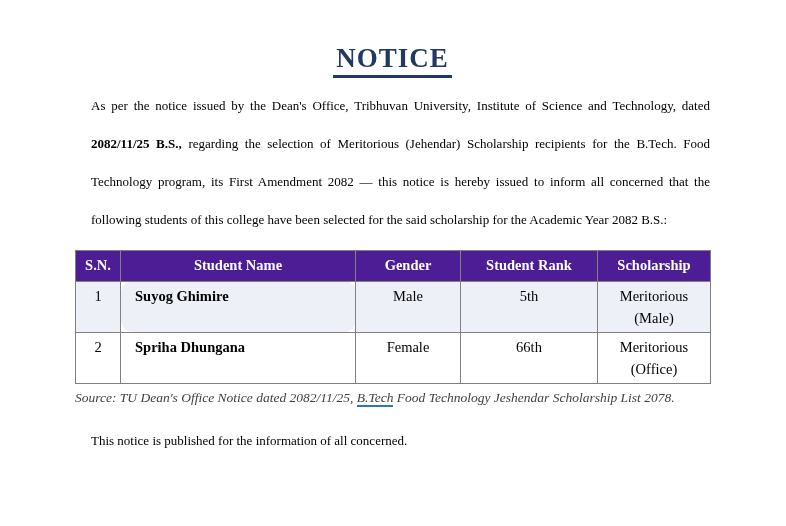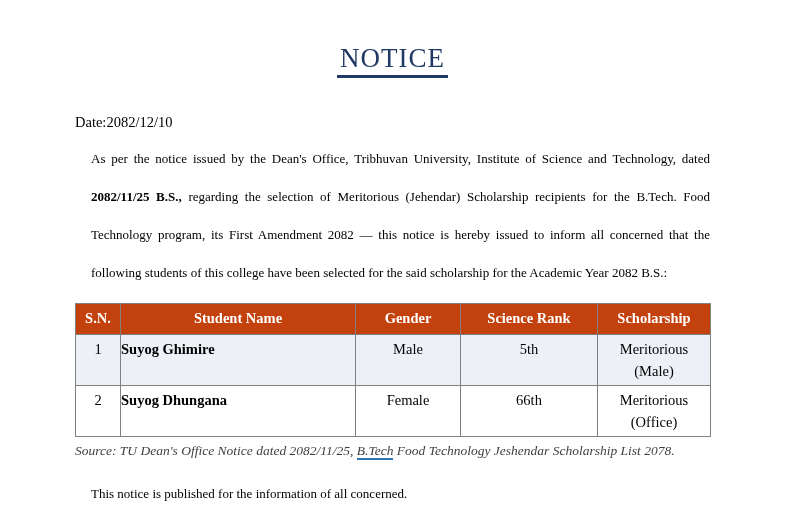--- a/index.html
+++ b/index.html
@@ -10,21 +10,21 @@
     padding:0 76px 0 75px;
     background:#ffffff;
     font-family:"Liberation Serif","DejaVu Serif",serif;
     color:#000000;
     overflow:hidden;
   }
   .title-wrap { margin:44px 0 0 0; text-align:center; }
   .title-text {
     display:inline-block;
     font-size:27px;
-    font-weight:normal;
+    font-weight:bold;
     color:#1f3864;
     letter-spacing:1px;
     border-bottom:3px solid #1f3864;
     padding:0 3px 1px 3px;
     line-height:1.1;
   }
   .date-line { margin:36px 0 0 0; font-size:14.5px; }
   .para {
     margin:9px 0 0 16px;
     font-size:13px;
@@ -33,37 +33,37 @@
   .justify { text-align:justify; }
   table.notice-table {
     border-collapse:collapse;
     width:635px;
     margin-top:11px;
     font-size:14.5px;
     table-layout:fixed;
   }
   .notice-table th, .notice-table td { border:1px solid #808080; }
   .notice-table thead th {
-    background:#c2410c;
+    background:#4c1d95;
     color:#ffffff;
     font-weight:bold;
     height:28px;
     text-align:center;
     padding:1px 2px;
   }
   .notice-table td {
     vertical-align:top;
     text-align:center;
     height:38px;
     padding:3px 8px 3px 8px;
     line-height:22px;
     background:#ffffff;
   }
   .notice-table tr.alt td { background:#eef0f7; }
-  .notice-table td.name-cell { text-align:left; font-weight:bold; padding-left:0; }
+  .notice-table td.name-cell { text-align:left; font-weight:bold; padding-left:14px;border-radius:12px; }
   .source-line {
     margin:6px 0 0 0;
     font-size:13.5px;
     font-style:italic;
     color:#3f3f3f;
   }
   .source-link {
     color:#3f3f3f;
     text-decoration:none;
     border-bottom:2px solid #2e75b6;
@@ -73,52 +73,51 @@
 </style>
 </head>
 <body>
 
 <div class="page">
 
   <div class="title-wrap">
     <span class="title-text">NOTICE</span>
   </div>
 
-  <p class="date-line">Date:2082/12/10</p>
 
   <p class="para justify"><span>As per the notice issued by the Dean's Office, Tribhuvan University, Institute of Science and Technology, dated </span><b>2082/11/25 B.S.,</b><span> regarding the selection of Meritorious (Jehendar) Scholarship recipients for the B.Tech. Food Technology program, its First Amendment 2082 — this notice is hereby issued to inform all concerned that the following students of this college have been selected for the said scholarship for the Academic Year 2082 B.S.:</span></p>
 
   <table class="notice-table">
     <colgroup>
       <col style="width:45px">
       <col style="width:235px">
       <col style="width:105px">
       <col style="width:137px">
       <col style="width:113px">
     </colgroup>
     <thead>
       <tr>
         <th>S.N.</th>
         <th>Student Name</th>
         <th>Gender</th>
-        <th>Science Rank</th>
+        <th>Student Rank</th>
         <th>Scholarship</th>
       </tr>
     </thead>
     <tbody>
       <tr class="alt">
         <td>1</td>
         <td class="name-cell">Suyog Ghimire</td>
         <td>Male</td>
         <td>5th</td>
         <td>Meritorious (Male)</td>
       </tr>
       <tr>
         <td>2</td>
-        <td class="name-cell">Suyog Dhungana</td>
+        <td class="name-cell">Spriha Dhungana</td>
         <td>Female</td>
         <td>66th</td>
         <td>Meritorious (Office)</td>
       </tr>
     </tbody>
   </table>
 
   <p class="source-line"><span>Source: TU Dean's Office Notice dated 2082/11/25, </span><a class="source-link">B.Tech</a><span> Food Technology Jeshendar Scholarship List 2078.</span></p>
 
 

